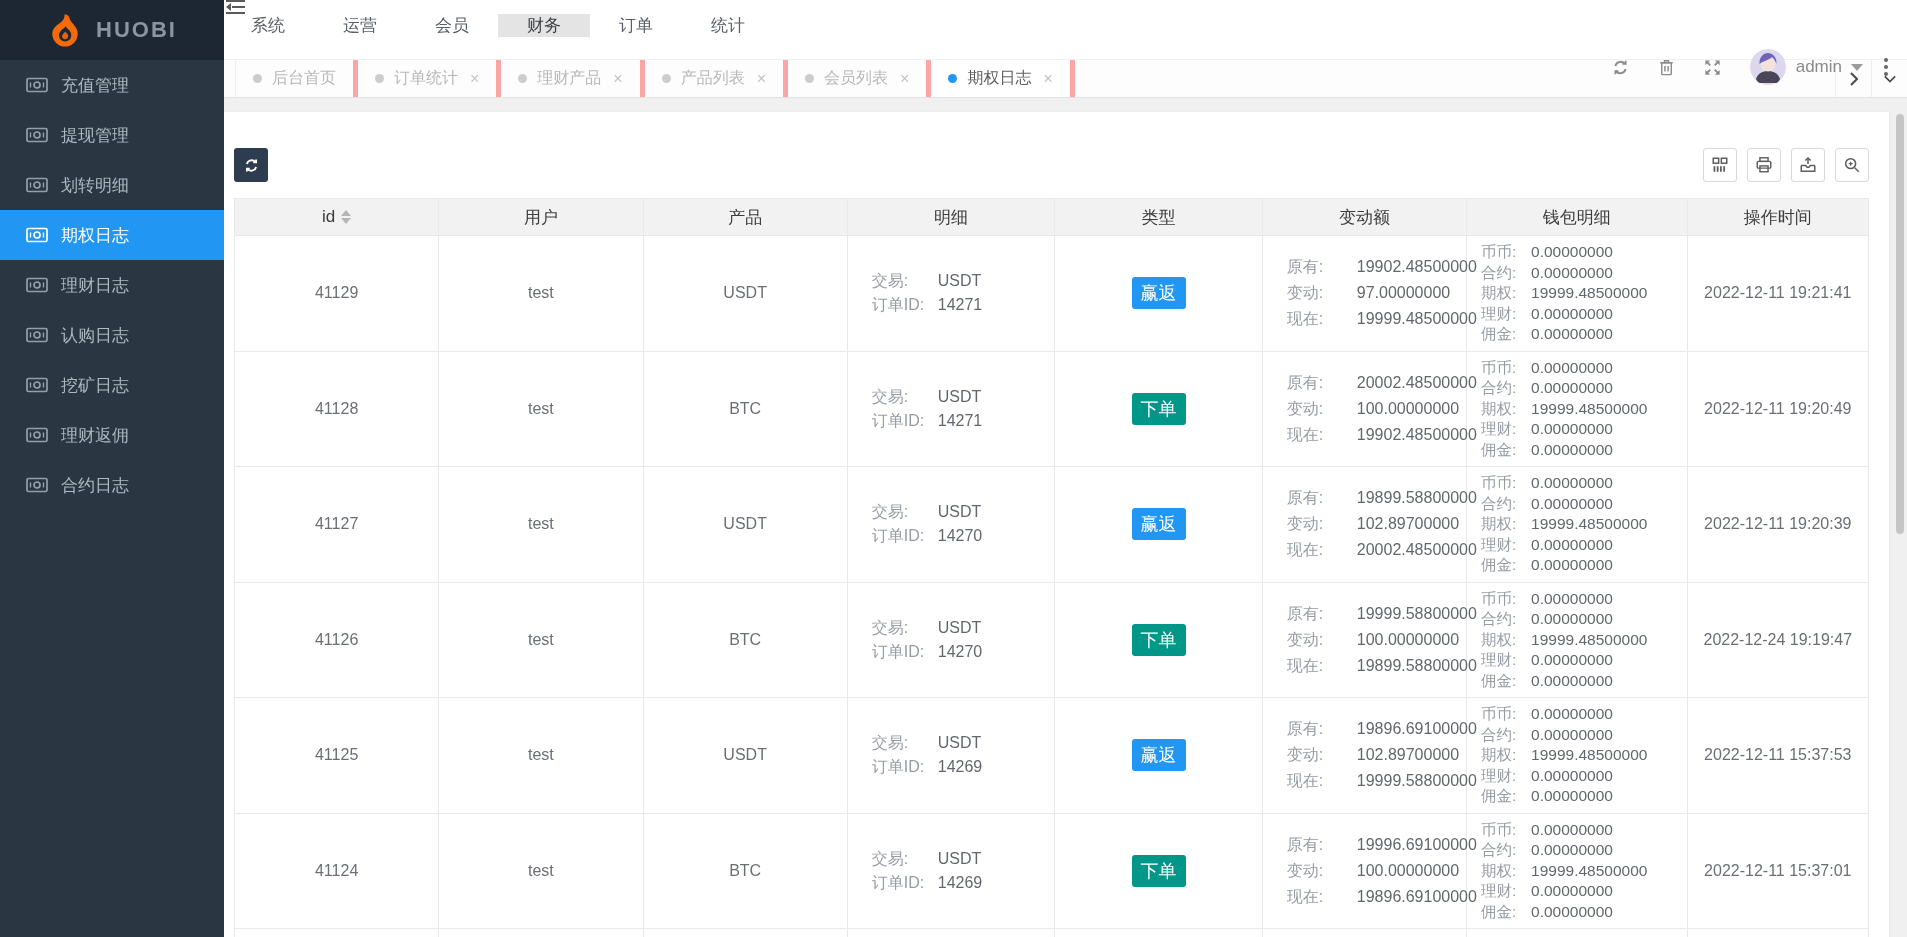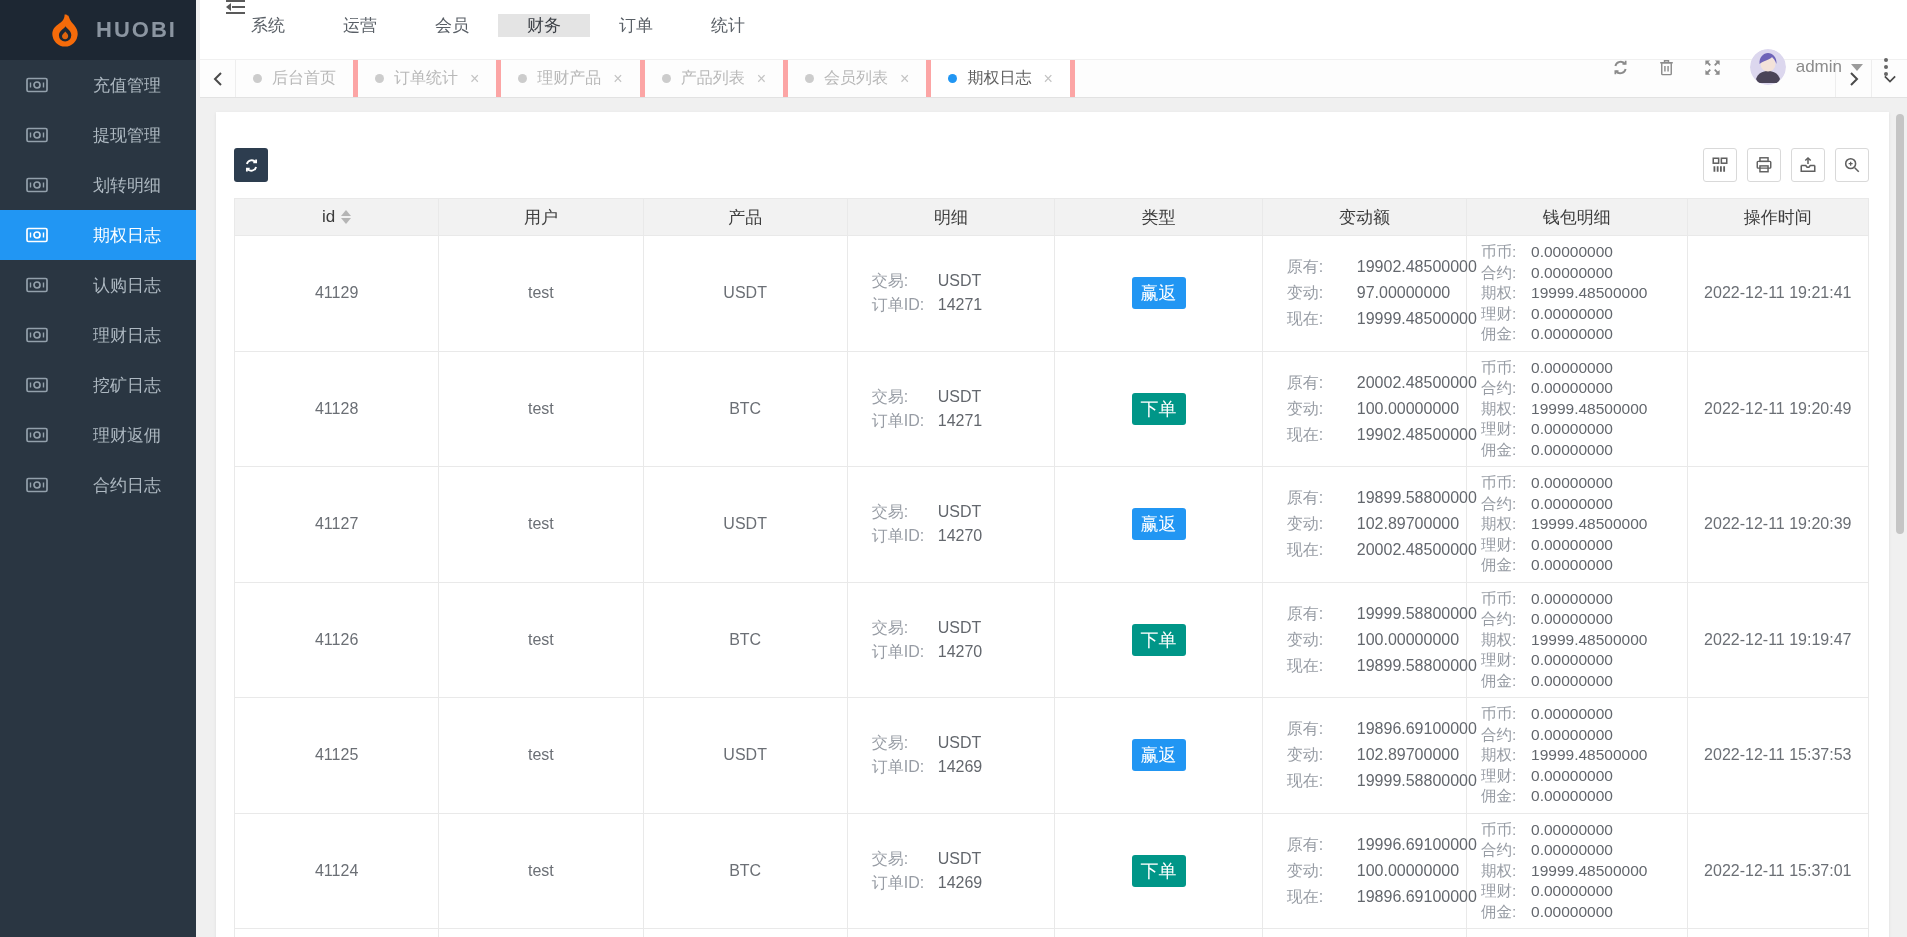--- a/index.html
+++ b/index.html
@@ -1,26 +1,26 @@
 <!DOCTYPE html>
 <html><head>
 <meta charset="utf-8">
 <style>
   * { margin:0; padding:0; box-sizing:border-box; }
   html,body { width:1907px; height:937px; overflow:hidden; background:#f0f0f0;
               font-family:"Liberation Sans", sans-serif; }
   .app { position:relative; width:1907px; height:937px; overflow:hidden; }
 
   
-  .sidebar { position:absolute; left:0; top:0; bottom:0; width:196px; background:#2a3642; z-index:5; }
+  .sidebar { position:absolute; left:0; top:0; bottom:0; width:224px; background:#2a3642; z-index:5; }
   .logo { height:60px; background:#1d2733; display:flex; align-items:center; padding-left:48px; }
   .logo-text { color:#8b95a1; font-size:22px; font-weight:bold; letter-spacing:2px; margin-left:14px; }
   .menu { padding-top:0; }
   .menu-item { height:50px; display:flex; align-items:center; padding-left:26px; color:#aeb9c2;
-               font-size:17px; cursor:pointer;gap:32px; }
+               font-size:17px; cursor:pointer; }
   .menu-item .mi-icon { width:22px; height:16px; margin-right:13px; color:#93a0ab; flex:0 0 auto; }
   .menu-item.active { background:#2196f3; color:#ffffff; }
   .menu-item.active .mi-icon { color:#ffffff; }
 
   
   .topbar { position:absolute; left:200px; right:0; top:0; height:60px; background:#fff;
             display:flex; align-items:stretch; border-bottom:1px solid #f0f0f0; z-index:4;flex-direction:column; }
   .hamburger { width:70px; display:flex; align-items:center; justify-content:center; cursor:pointer; }
   .hamburger .bars { position:relative; width:19px; height:14px; }
   .hamburger .bars i { position:absolute; left:0; right:0; height:2px; background:#5a5a5a; }
@@ -160,30 +160,30 @@
     </svg>
     <span>期权日志</span>
   </div>
 
   <div class="menu-item">
     <svg class="mi-icon" viewBox="0 0 22 16" fill="none" stroke="currentColor" stroke-width="1.7">
       <rect x="1" y="1.5" width="20" height="13" rx="1.5"></rect>
       <circle cx="11" cy="8" r="3"></circle>
       <path d="M4.5 5.5v5M17.5 5.5v5" stroke-width="1.4"></path>
     </svg>
-    <span>认购日志</span>
+    <span>理财日志</span>
   </div>
 
   <div class="menu-item">
     <svg class="mi-icon" viewBox="0 0 22 16" fill="none" stroke="currentColor" stroke-width="1.7">
       <rect x="1" y="1.5" width="20" height="13" rx="1.5"></rect>
       <circle cx="11" cy="8" r="3"></circle>
       <path d="M4.5 5.5v5M17.5 5.5v5" stroke-width="1.4"></path>
     </svg>
-    <span>理财日志</span>
+    <span>认购日志</span>
   </div>
 
   <div class="menu-item">
     <svg class="mi-icon" viewBox="0 0 22 16" fill="none" stroke="currentColor" stroke-width="1.7">
       <rect x="1" y="1.5" width="20" height="13" rx="1.5"></rect>
       <circle cx="11" cy="8" r="3"></circle>
       <path d="M4.5 5.5v5M17.5 5.5v5" stroke-width="1.4"></path>
     </svg>
     <span>挖矿日志</span>
   </div>
@@ -722,21 +722,21 @@
     <span class="k">理财:</span>
     <span class="v">0.00000000</span>
   </div>
 
   <div class="kv">
     <span class="k">佣金:</span>
     <span class="v">0.00000000</span>
   </div>
 </div>
                 </td>
-    <td class="c">2022-12-11 19:19:47</td>
+    <td class="c">2022-12-24 19:19:47</td>
   </tr>
 
   <tr>
     <td class="c">41125</td>
     <td class="c">test</td>
     <td class="c">USDT</td>
     <td class="col-detail">
                   <div class="cell-lines">
   <div class="kv">
     <span class="k">交易:</span>

